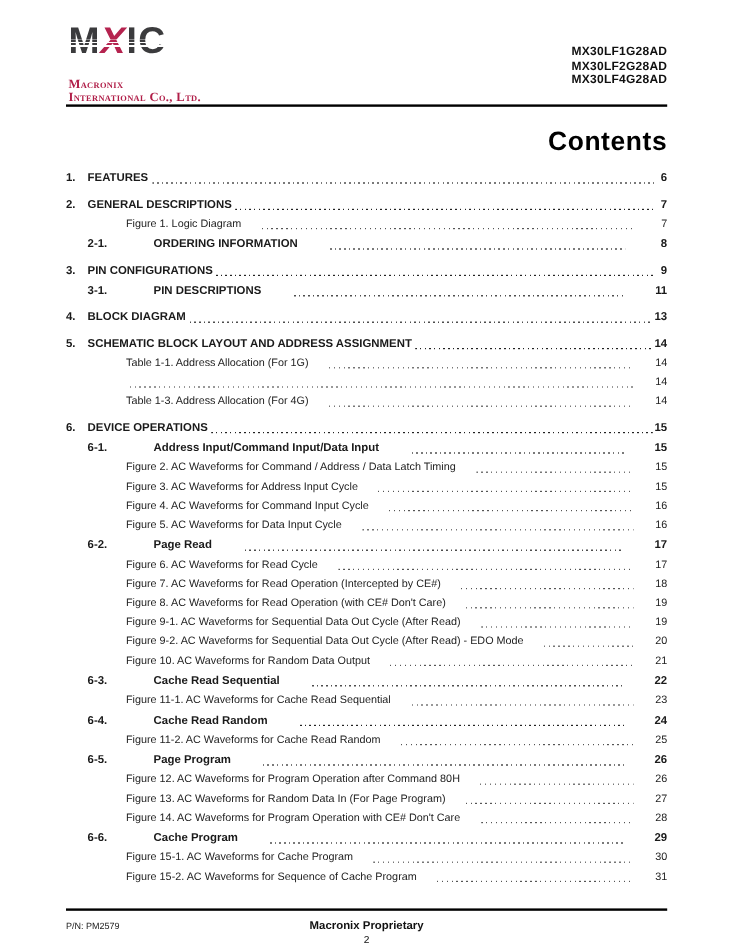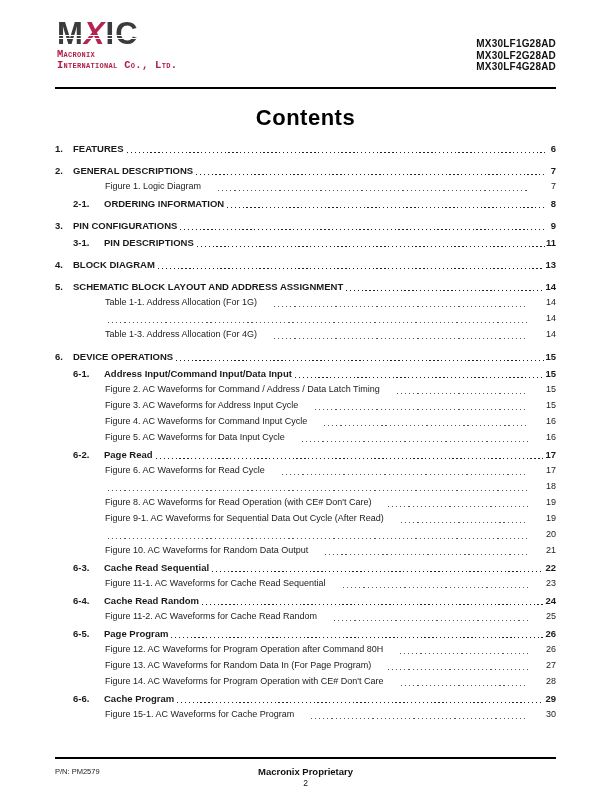--- a/index.html
+++ b/index.html
@@ -9,41 +9,41 @@
   .inner { position:absolute; left:55px; top:0; width:501px; }
 
   
   .header { position:relative; height:89px; border-bottom:2px solid #000; }
   .logo { position:absolute; left:2px; top:19px; }
   .logo-mark { position:relative; display:inline-block; font-weight:bold; font-size:31px;
                line-height:30px; letter-spacing:1px; color:#3B3B3D; }
   .logo-x { color:#B5234F; font-style:italic; }
   .logo-stripes { position:absolute; left:0; right:0; top:14px; height:7px; pointer-events:none;
                   background:repeating-linear-gradient(to bottom, transparent 0 1.6px, #ffffff 1.6px 3.2px); }
-  .company { margin-top:0; font-family:Liberation Mono, monospace; font-variant:small-caps;
+  .company { margin-top:16px; font-family:Liberation Serif, serif; font-variant:small-caps;
              font-weight:bold; color:#B01E48; font-size:10.5px; line-height:11px; letter-spacing:0.3px; }
   .partnos { position:absolute; right:0; top:38px; text-align:right; font-weight:bold;
              font-size:10px; line-height:11.5px; color:#111; letter-spacing:0.2px; }
 
   
-  .title { margin-top:16px; text-align:center; font-size:22px; font-weight:bold;
+  .title { margin-top:16px; text-align:right; font-size:22px; font-weight:bold;
            letter-spacing:0.5px; color:#000; }
 
   
   .toc { margin-top:11px; }
   .toc-row { display:flex; align-items:flex-end; line-height:13px; font-size:9px; }
   .toc-row .num { flex:none; }
   .toc-row .label { flex:none; white-space:nowrap; }
   .toc-row .leader { flex:1 1 auto; height:1.4px; margin:0 1px 2px 3px;
       background-image:repeating-linear-gradient(to right, #222 0 1.3px, transparent 1.3px 3.9px); }
   .toc-row .pgnum { flex:none; min-width:10px; text-align:right; }
 
   .toc-row.h1 { font-weight:bold; font-size:9.5px; margin-top:9px; }
   .toc-row.h1 .num { width:18px; }
-  .toc-row.h2 { font-weight:bold; font-size:9.5px; margin-top:4px; padding-left:18px; }
+  .toc-row.h2 { font-weight:bold; font-size:9.5px; margin-top:4px; padding-left:18px;gap:24px; }
   .toc-row.h2 .num { width:31px; }
   .toc-row.fig { font-weight:normal; margin-top:3px; padding-left:50px; color:#222;gap:14px; }
   .toc-row.fig .leader { height:1px; margin-right:4px;
       background-image:repeating-linear-gradient(to right, #555 0 1.1px, transparent 1.1px 4.1px); }
 
   
   .footer { position:absolute; left:55px; top:757px; width:501px; border-top:2px solid #000; padding-top:7px; }
   .footer-row { position:relative; height:10px; }
   .footer-pn  { position:absolute; left:0; top:1px; font-size:7.5px; color:#222; }
   .footer-center { position:absolute; left:0; right:0; text-align:center; font-size:9.5px; color:#111;font-weight:bold; }
@@ -175,34 +175,36 @@
           <span class="label">Page Read</span>
           <span class="leader"></span>
           <span class="pgnum">17</span>
         </div>
         <div class="toc-row fig">
           <span class="label">Figure 6. AC Waveforms for Read Cycle</span>
           <span class="leader"></span>
           <span class="pgnum">17</span>
         </div>
         <div class="toc-row fig">
+          <span class="label">Figure 7. AC Waveforms for Read Operation (Intercepted by CE#)</span>
           <span class="leader"></span>
           <span class="pgnum">18</span>
         </div>
         <div class="toc-row fig">
           <span class="label">Figure 8. AC Waveforms for Read Operation (with CE# Don't Care)</span>
           <span class="leader"></span>
           <span class="pgnum">19</span>
         </div>
         <div class="toc-row fig">
           <span class="label">Figure 9-1. AC Waveforms for Sequential Data Out Cycle (After Read)</span>
           <span class="leader"></span>
           <span class="pgnum">19</span>
         </div>
         <div class="toc-row fig">
+          <span class="label">Figure 9-2. AC Waveforms for Sequential Data Out Cycle (After Read) - EDO Mode</span>
           <span class="leader"></span>
           <span class="pgnum">20</span>
         </div>
         <div class="toc-row fig">
           <span class="label">Figure 10. AC Waveforms for Random Data Output</span>
           <span class="leader"></span>
           <span class="pgnum">21</span>
         </div>
         <div class="toc-row h2">
           <span class="num">6-3.</span>
@@ -250,20 +252,25 @@
         <div class="toc-row h2">
           <span class="num">6-6.</span>
           <span class="label">Cache Program</span>
           <span class="leader"></span>
           <span class="pgnum">29</span>
         </div>
         <div class="toc-row fig">
           <span class="label">Figure 15-1. AC Waveforms for Cache Program</span>
           <span class="leader"></span>
           <span class="pgnum">30</span>
+        </div>
+        <div class="toc-row fig">
+          <span class="label">Figure 15-2. AC Waveforms for Sequence of Cache Program</span>
+          <span class="leader"></span>
+          <span class="pgnum">31</span>
         </div>
       </div>
 
   </div>
 
   <div class="footer">
     <div class="footer-row">
       <span class="footer-pn">P/N: PM2579</span>
       <span class="footer-center">Macronix Proprietary</span>
       <span class="footer-rev">REV. 1.3, August 04, 2022</span>

